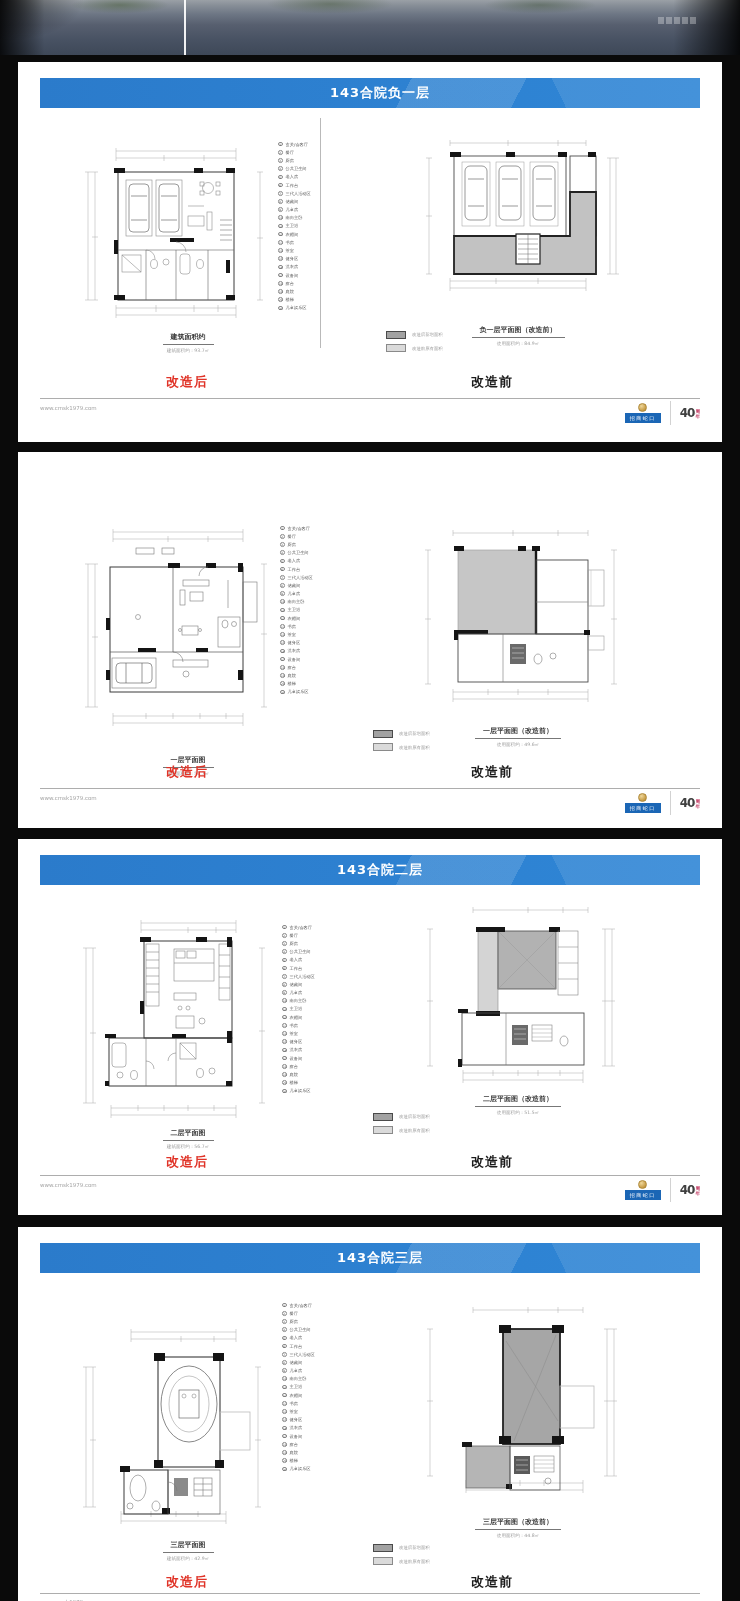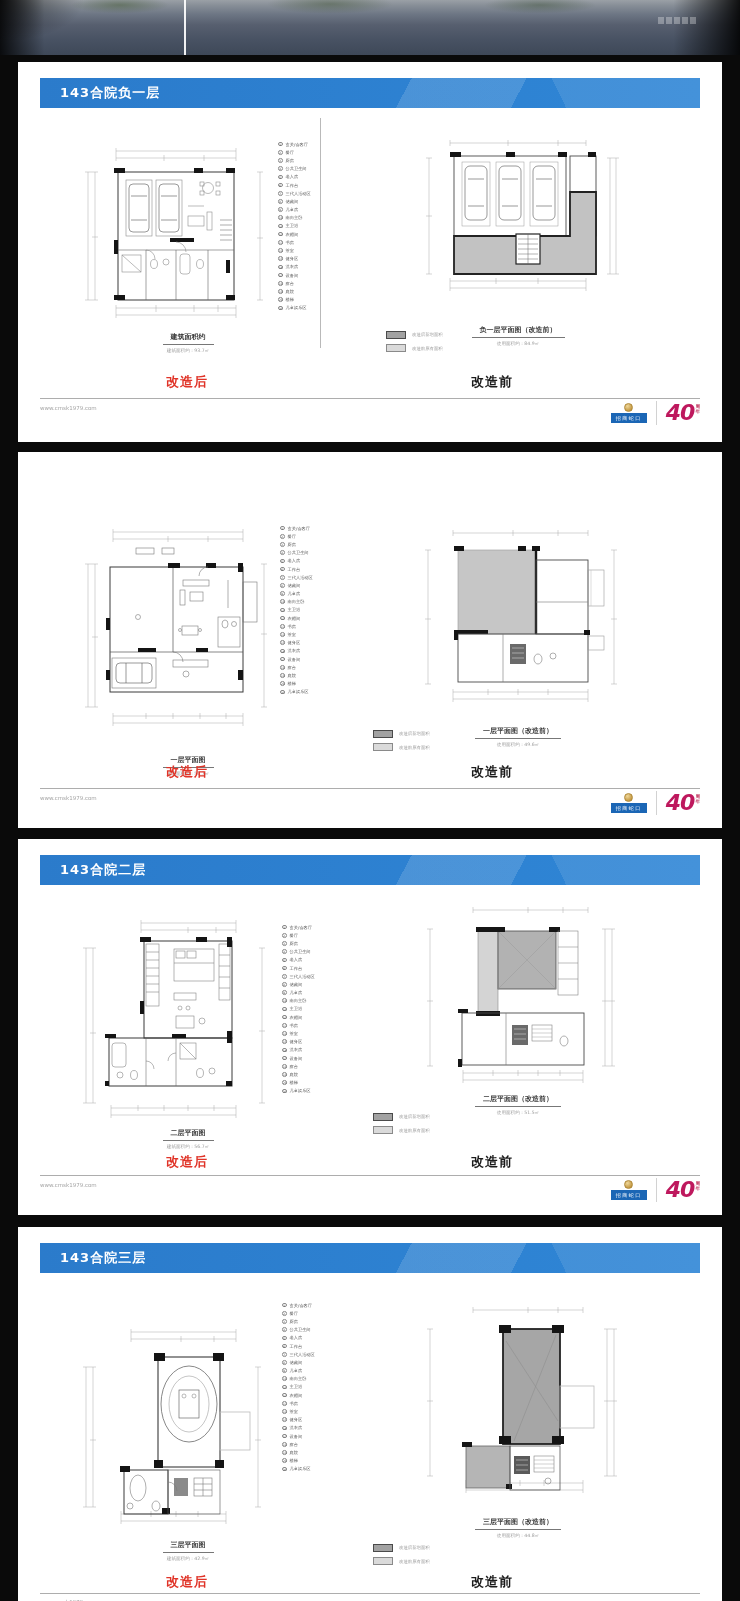--- a/index.html
+++ b/index.html
@@ -32,21 +32,21 @@
   .s2{top:452px;height:376px;}
   .s3{top:839px;height:376px;}
   .s4{top:1227px;height:374px;}
   .hdr{
     position:absolute;left:22px;top:16px;width:660px;height:30px;
     background:
       linear-gradient(118deg, rgba(255,255,255,0) 55%, rgba(255,255,255,.14) 55%, rgba(255,255,255,.14) 72%, rgba(255,255,255,0) 72%),
       linear-gradient(64deg, rgba(255,255,255,0) 78%, rgba(255,255,255,.10) 78%),
       linear-gradient(90deg,#2b7bcb,#2f86d6);
     color:#fff;font-size:13px;font-weight:bold;line-height:30px;
-    padding-left:20px;box-sizing:border-box;letter-spacing:1px;
+    padding-left:20px;box-sizing:border-box;letter-spacing:1px;text-align:center;
   }
   .divider-v{position:absolute;width:1px;background:#b9b9b9;}
   .plan{position:absolute;}
   
   .legend-list{position:absolute;width:100px;}
   .lg-row{display:flex;align-items:center;height:8.2px;gap:3px;}
   .lg-num{
     width:4.6px;height:4.6px;border:.5px solid #8a8a8a;border-radius:50%;
     font-size:3px;line-height:4.6px;text-align:center;color:#666;flex:0 0 auto;box-sizing:border-box;
   }
@@ -72,21 +72,21 @@
   .foot-url{position:absolute;left:22px;font-size:5.5px;color:#a5a5a5;}
   .logos{position:absolute;right:22px;display:flex;align-items:center;gap:6px;}
   .logo-cmsk{display:flex;flex-direction:column;align-items:center;gap:1px;}
   .emblem{width:9px;height:9px;border-radius:50%;
           background:radial-gradient(circle at 35% 30%,#efd79a,#c59a44 70%,#a87c2c);
           border:.6px solid #b08a3a;box-sizing:border-box;}
   .cmsk-box{width:36px;height:10px;background:#1b66b5;color:#fff;font-size:5px;
             line-height:10px;text-align:center;letter-spacing:1.5px;}
   .logo-div{width:1px;height:24px;background:#d2d2d2;margin:0 3px;}
   .logo-40{display:flex;align-items:flex-start;}
-  .forty-num{font-size:22px;font-weight:bold;color:#be185d;line-height:1;letter-spacing:-1px;font-style:italic;}
+  .forty-num{font-size:12px;font-weight:bold;color:#404040;line-height:1;letter-spacing:-1px;}
   .forty-suf{display:flex;flex-direction:column;font-size:4.6px;color:#c23760;line-height:1.15;margin-left:1px;margin-top:2px;font-weight:bold;}
   svg{display:block;}
 </style>
 </head>
 <body>
 
 <div class="banner">
   <div class="banner-line"></div>
   <div class="banner-mark">
     <span></span>

